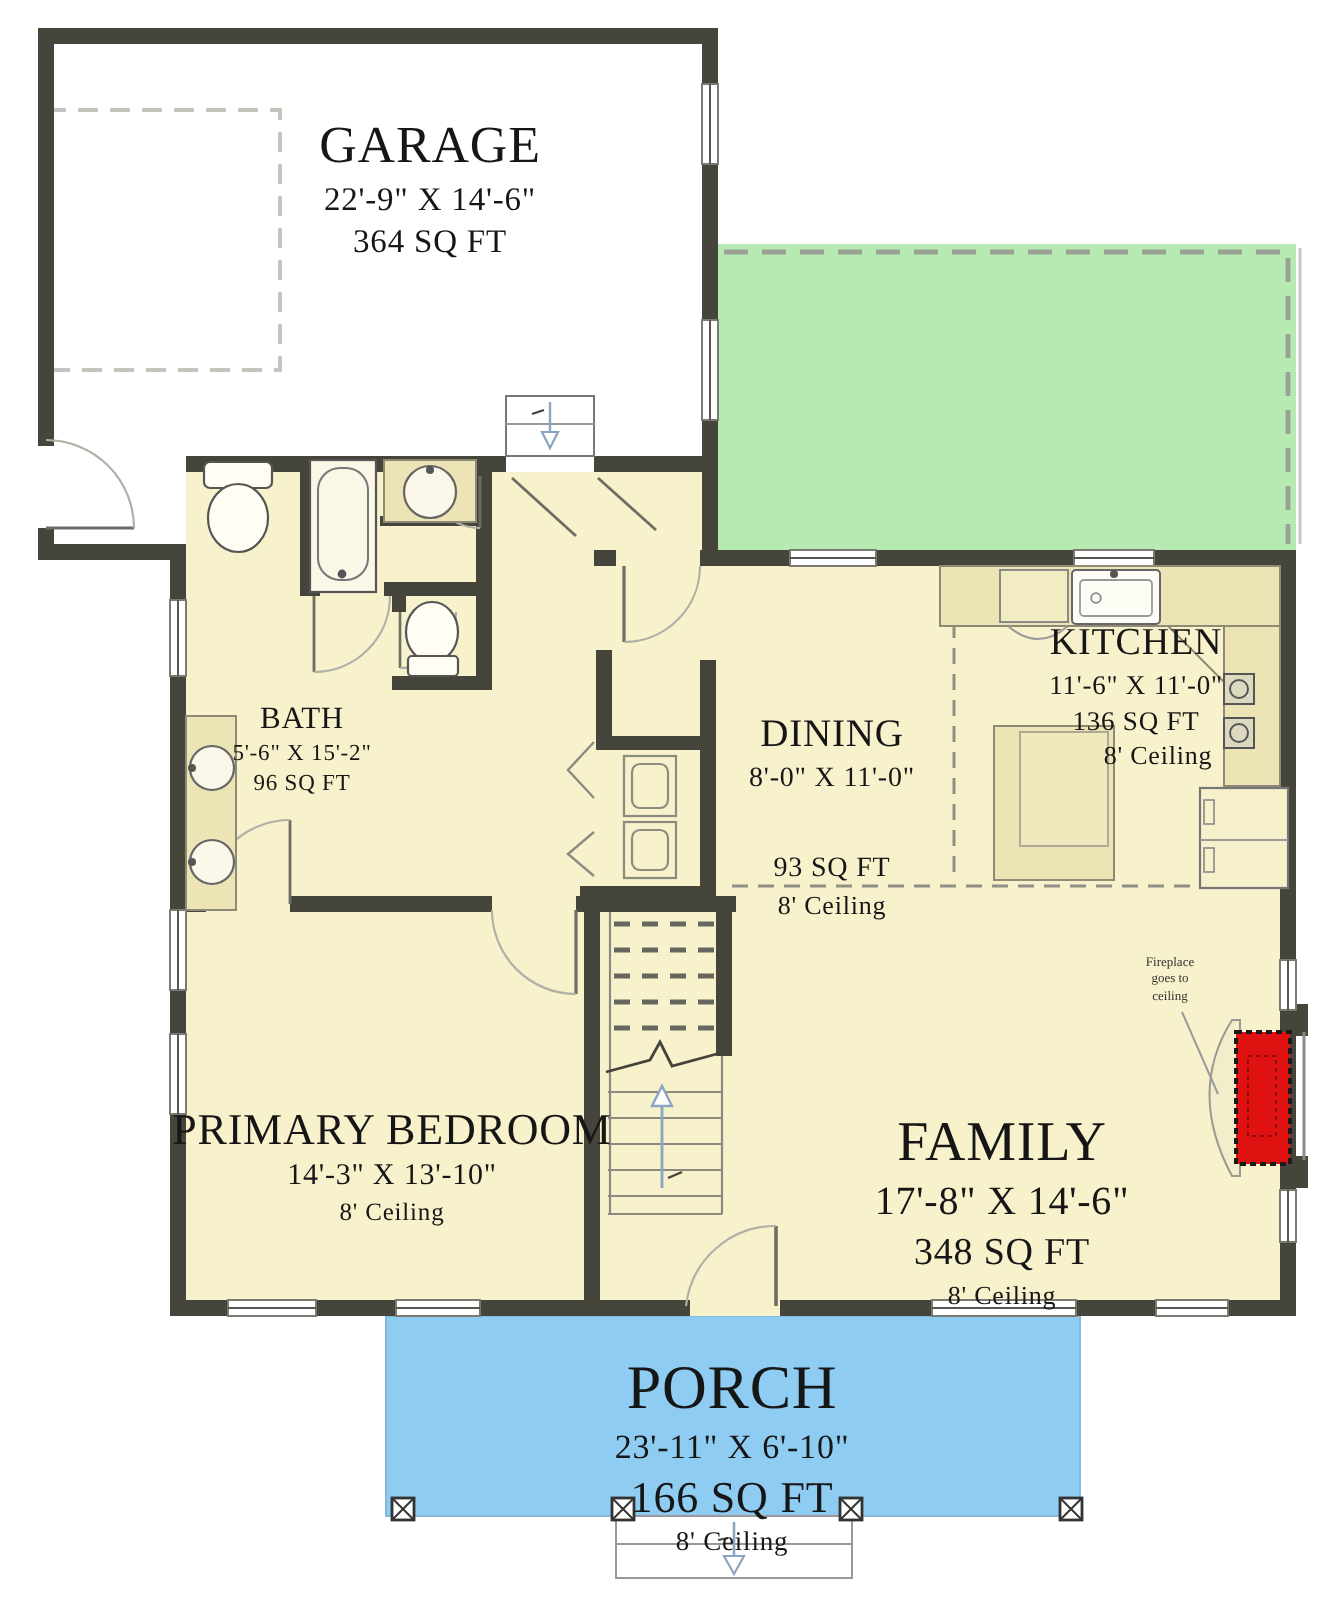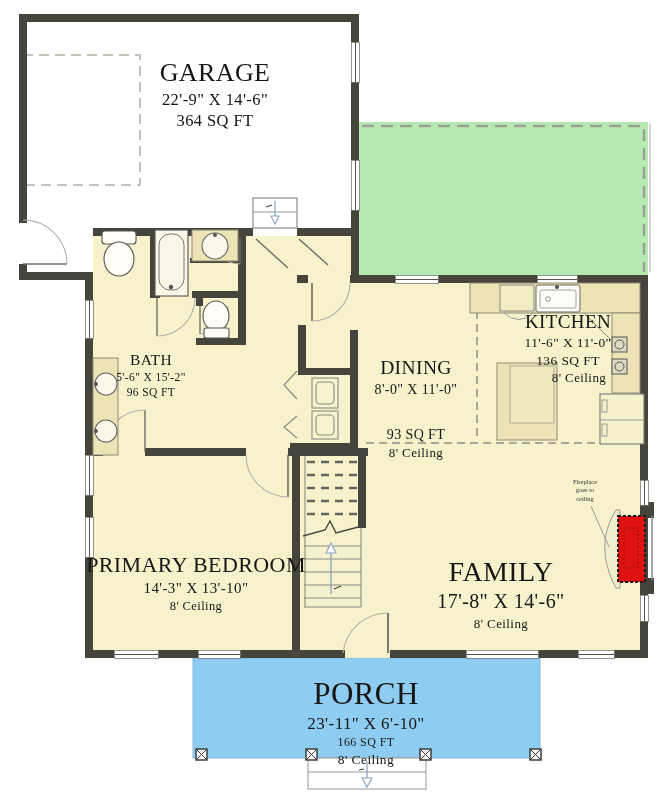--- a/index.html
+++ b/index.html
@@ -326,27 +326,28 @@
 
 <div class="room-label" style="left:196px;top:550px;">
   <div style="font-size:22px;">PRIMARY BEDROOM</div>
   <div style="font-size:15px;">14'-3" X 13'-10"</div>
   <div style="font-size:12.5px;">8' Ceiling</div>
 </div>
 
 <div class="room-label" style="left:501px;top:543px;margin-top:11px;">
   <div style="font-size:28px;">FAMILY</div>
   <div style="font-size:20px;">17'-8" X 14'-6"</div>
+  <div style="font-size:19px;">348 SQ FT</div>
   <div style="font-size:13px;">8' Ceiling</div>
 </div>
 
 <div class="room-label" style="left:366px;top:674px;">
   <div style="font-size:31px;">PORCH</div>
   <div style="font-size:17px;">23'-11" X 6'-10"</div>
-  <div style="font-size:12px;">166 SQ FT</div>
+  <div style="font-size:22px;">166 SQ FT</div>
   <div style="font-size:13.5px;">8' Ceiling</div>
 </div>
 
 <div class="note" style="left:585px;top:478px;">
   <div>Fireplace</div>
   <div>goes to</div>
   <div>ceiling</div>
 </div>
 
 </div>

